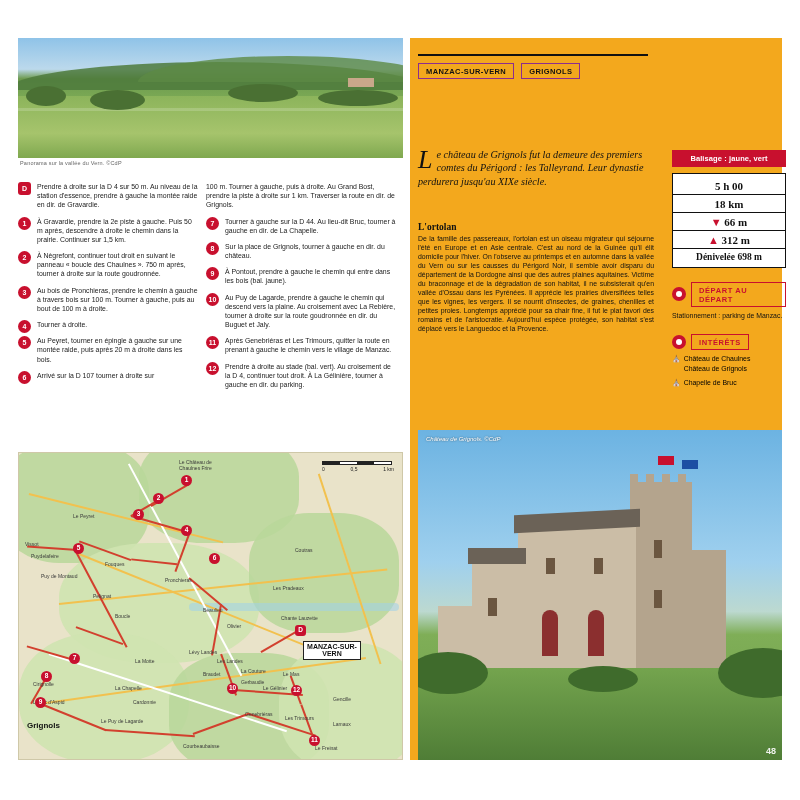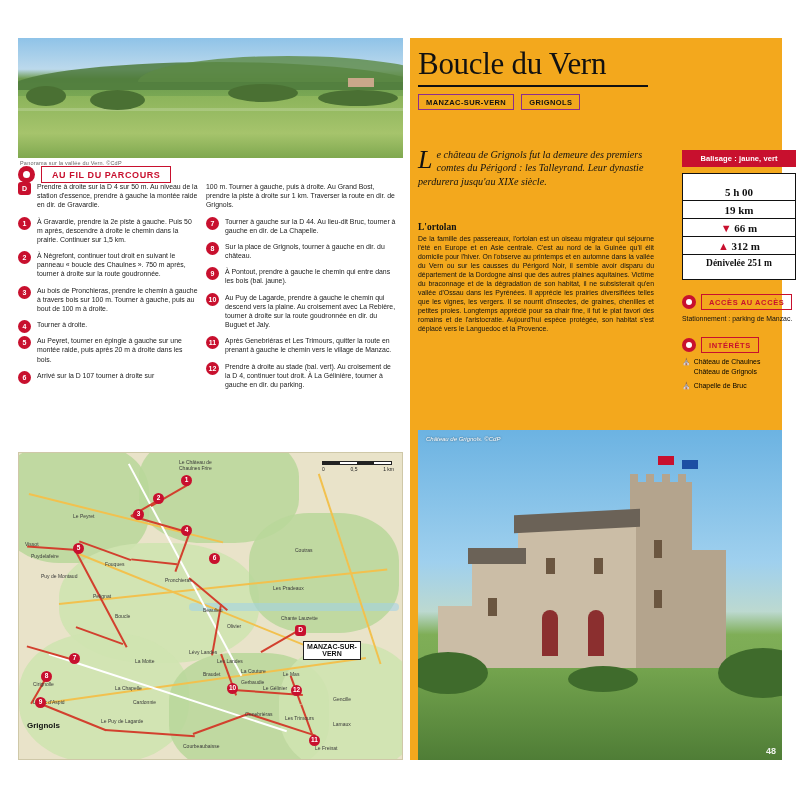--- a/index.html
+++ b/index.html
@@ -140,27 +140,27 @@
   .body-box h3 {
     margin:0 0 3px 0; font-size:9.5px; font-family:"Liberation Serif", serif; font-weight:bold;
   }
   .body-box p { margin:0; font-size:6.9px; line-height:1.3; text-align:justify; }
 
   .ortolan-list { margin-top:4px; font-size:6.9px; line-height:1.45; }
   .ortolan-list .li { display:flex; gap:3px; align-items:flex-start; }
   .ortolan-list .ic { font-size:7px; color:#1d6b3a; }
 
   
-  .info-col { position:absolute; right:4px; top:150px; width:114px; }
+  .info-col { position:absolute; right:14px; top:150px; width:114px; }
   .balisage {
     background:#c8102e; color:#fff; font-size:7.5px; text-align:center;
     padding:4px 2px; font-weight:bold; letter-spacing:.1px;
   }
   .stat-box {
-    background:#fff; border:1.4px solid #111; margin-top:6px; padding:9px 0;
+    background:#fff; border:1.4px solid #111; margin-top:6px; padding:3px 0;
   }
   .stat {
     font-size:11px; font-weight:bold; color:#111; text-align:center; padding:2.5px 0;
     border-bottom:1px solid #111; font-family:"Liberation Serif", serif;
   }
   .stat:last-child { border-bottom:none; }
   .stat .up { color:#c8102e; }
   .stat .down { color:#c8102e; }
 
   .info-head { display:flex; align-items:center; gap:5px; margin-top:14px; }
@@ -204,26 +204,20 @@
     <div class="hill2"></div>
     <div class="roof"></div>
     <div class="field"></div>
     <div class="bush" style="left:8px; top:48px;"></div>
     <div class="bush" style="left:72px; top:52px; width:55px;"></div>
     <div class="bush" style="left:210px; top:46px; width:70px; height:18px;"></div>
     <div class="bush" style="left:300px; top:52px; width:80px; height:16px;"></div>
   </div>
   <div class="photo-credit">Panorama sur la vallée du Vern. ©CdP</div>
 
-  <div class="section-badge" style="left:18px; top:166px;">
-    <div class="badge-circle">
-        <span></span>
-      </div>
-    <div class="badge-pill">AU FIL DU PARCOURS</div>
-  </div>
 
   <div class="route-text col-left">
     <div class="step">
       <div class="num square">D</div>
       <div>Prendre à droite sur la D 4 sur 50 m. Au niveau de la station d'essence, prendre à gauche la montée raide en dir. de Gravardie.</div>
     </div>
     <div class="step">
       <div class="num">1</div>
       <div>À Gravardie, prendre la 2e piste à gauche. Puis 50 m après, descendre à droite le chemin dans la prairie. Continuer sur 1,5 km.</div>
     </div>
@@ -379,21 +373,20 @@
     <div class="wpt" style="left:16px;  top:244px;">9</div>
     <div class="wpt" style="left:208px; top:230px;">10</div>
     <div class="wpt" style="left:290px; top:282px;">11</div>
     <div class="wpt" style="left:272px; top:232px;">12</div>
     <div class="wpt" style="left:276px; top:172px; border-radius:3px;">D</div>
   </div>
 
   <div class="main-panel"></div>
 
   <div class="title-block">
-    <div class="title">Boucle du Vern</div>
     <div class="title-underline"></div>
     <div class="tag-row">
       <div class="tag">MANZAC-SUR-VERN</div>
       <div class="tag">GRIGNOLS</div>
     </div>
   </div>
 
 
   <div class="intro">
     <span class="dropcap">L</span><span>e château de Grignols fut la demeure des premiers comtes du Périgord : les Talleyrand. Leur dynastie perdurera jusqu'au XIXe siècle.</span>
@@ -401,37 +394,37 @@
 
   <div class="body-box">
     <h3>L'ortolan</h3>
     <p>De la famille des passereaux, l'ortolan est un oiseau migrateur qui séjourne l'été en Europe et en Asie centrale. C'est au nord de la Guinée qu'il élit domicile pour l'hiver. On l'observe au printemps et en automne dans la vallée du Vern ou sur les causses du Périgord Noir, il semble avoir disparu du département de la Dordogne ainsi que des autres plaines aquitaines. Victime du braconnage et de la dégradation de son habitat, il ne subsisterait qu'en vallée d'Ossau dans les Pyrénées. Il apprécie les prairies diversifiées telles que les vignes, les vergers. Il se nourrit d'insectes, de graines, chenilles et petites proies. Longtemps apprécié pour sa chair fine, il fut le plat favori des romains et de l'aristocratie. Aujourd'hui espèce protégée, son habitat s'est déplacé vers le Languedoc et la Provence.</p>
   </div>
 
   <div class="info-col">
     <div class="balisage">Balisage : jaune, vert</div>
     <div class="stat-box">
       <div class="stat">5 h 00</div>
-      <div class="stat">19 km</div>
+      <div class="stat">18 km</div>
       <div class="stat">
         <span class="down">▼</span>
         <span>66 m</span>
       </div>
       <div class="stat">
         <span class="up">▲</span>
         <span>312 m</span>
       </div>
-      <div class="stat" style="font-size:9.5px;">Dénivelée 251 m</div>
+      <div class="stat" style="font-size:9.5px;">Dénivelée 698 m</div>
     </div>
 
     <div class="info-head">
       <div class="badge-circle">
           <span></span>
         </div>
-      <div class="badge-pill">ACCÈS AU ACCÈS</div>
+      <div class="badge-pill">DÉPART AU DÉPART</div>
     </div>
     <div class="info-text">Stationnement : parking de Manzac.</div>
 
     <div class="info-head">
       <div class="badge-circle">
           <span></span>
         </div>
       <div class="badge-pill">INTÉRÊTS</div>
     </div>
     <div class="ortolan-list">

